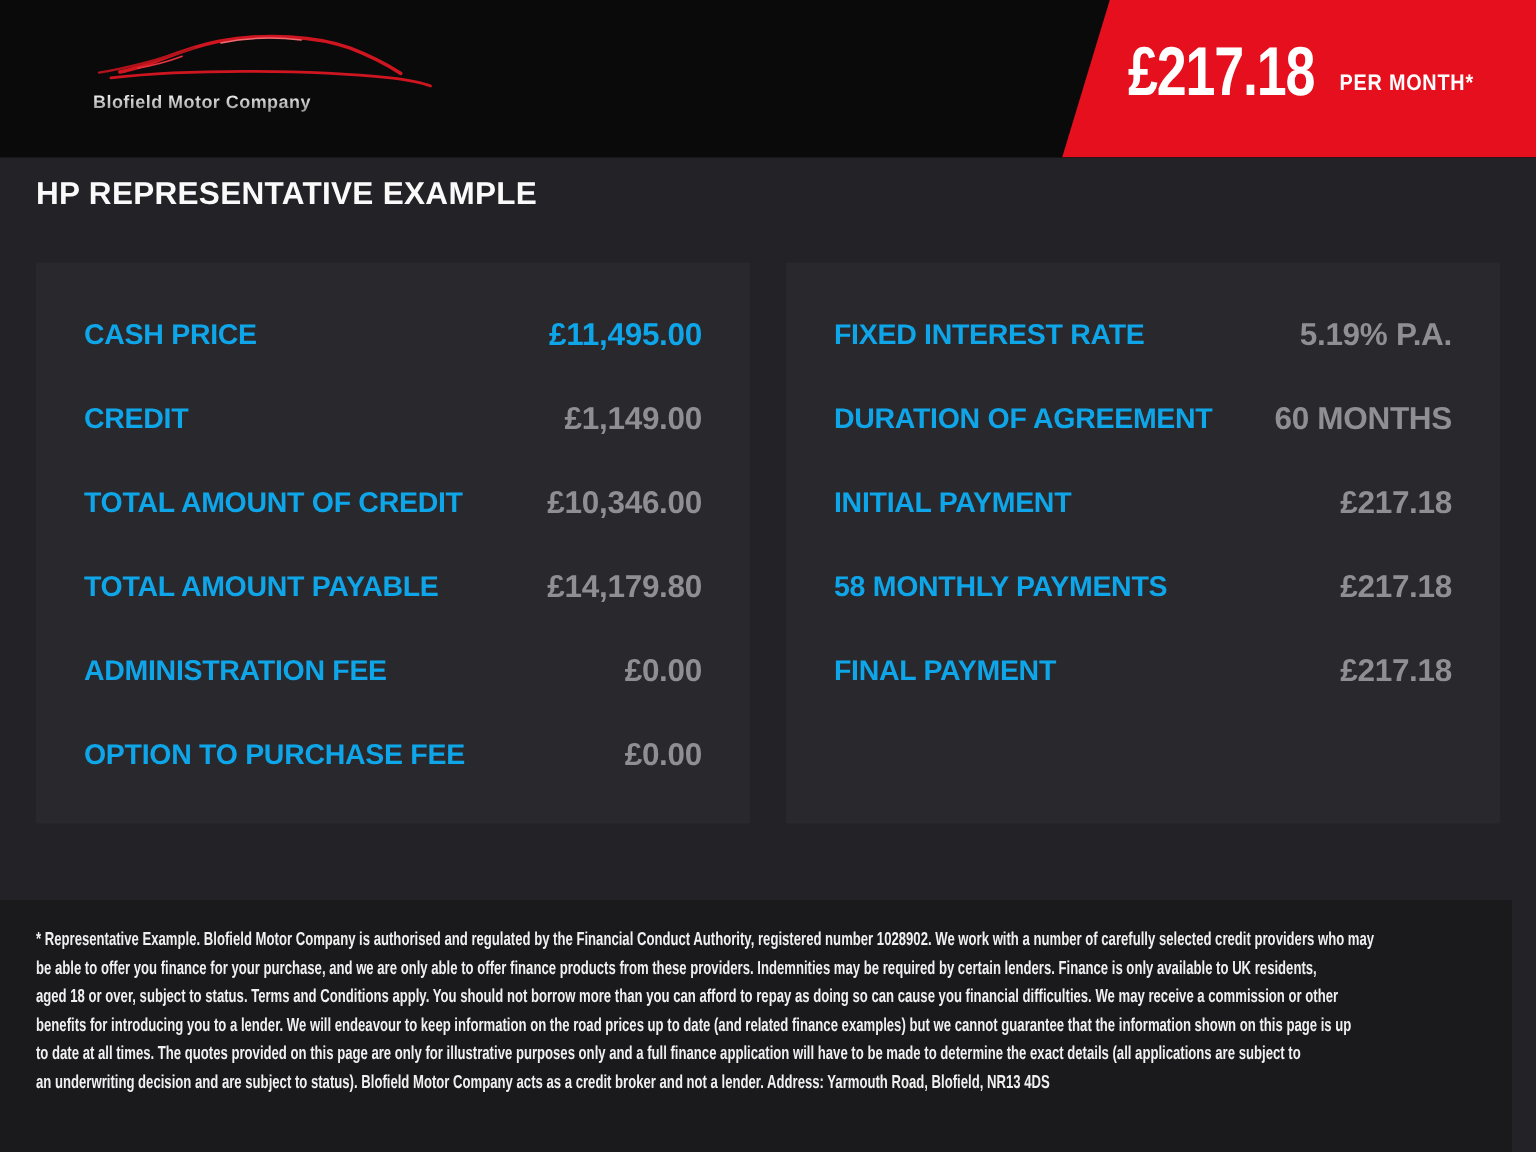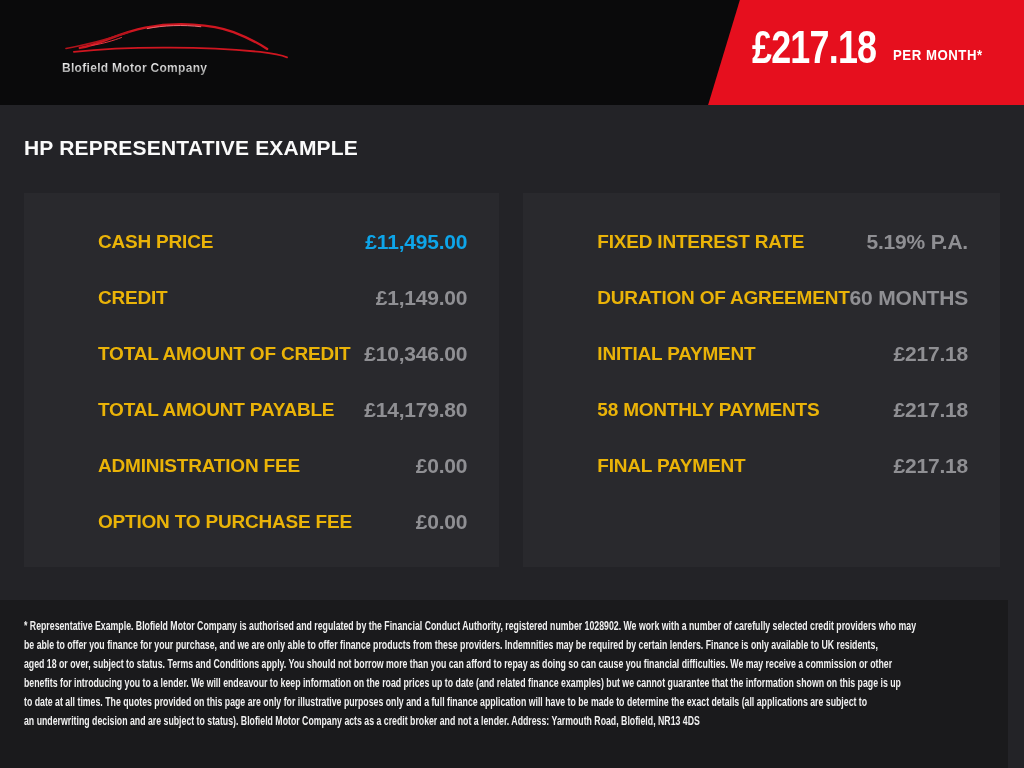--- a/index.html
+++ b/index.html
@@ -65,21 +65,21 @@
     transform:scaleX(0.88);
     transform-origin:left bottom;
     line-height:1;
     position:relative;
     top:-3px;
   }
 
   
   .main { padding:0 24px; }
   .page-title {
-    padding-top:31px;
+    padding-top:13px;
     font-size:21px;
     font-weight:bold;
     color:#fafafa;
     letter-spacing:0.2px;
   }
   .panels {
     display:flex;
     gap:24px;
     margin-top:33px;
   }
@@ -91,24 +91,23 @@
   }
   .row {
     height:56px;
     display:flex;
     justify-content:space-between;
     align-items:center;
   }
   .row-label {
     font-size:19px;
     font-weight:bold;
-    color:#eab308;
+    color:#0ea5e9;
     letter-spacing:-0.2px;
     white-space:nowrap;
-    margin-left:42px;
   }
   .row-value {
     font-size:21px;
     font-weight:bold;
     color:#8f8f93;
     letter-spacing:-0.2px;
     white-space:nowrap;
   }
 
   

